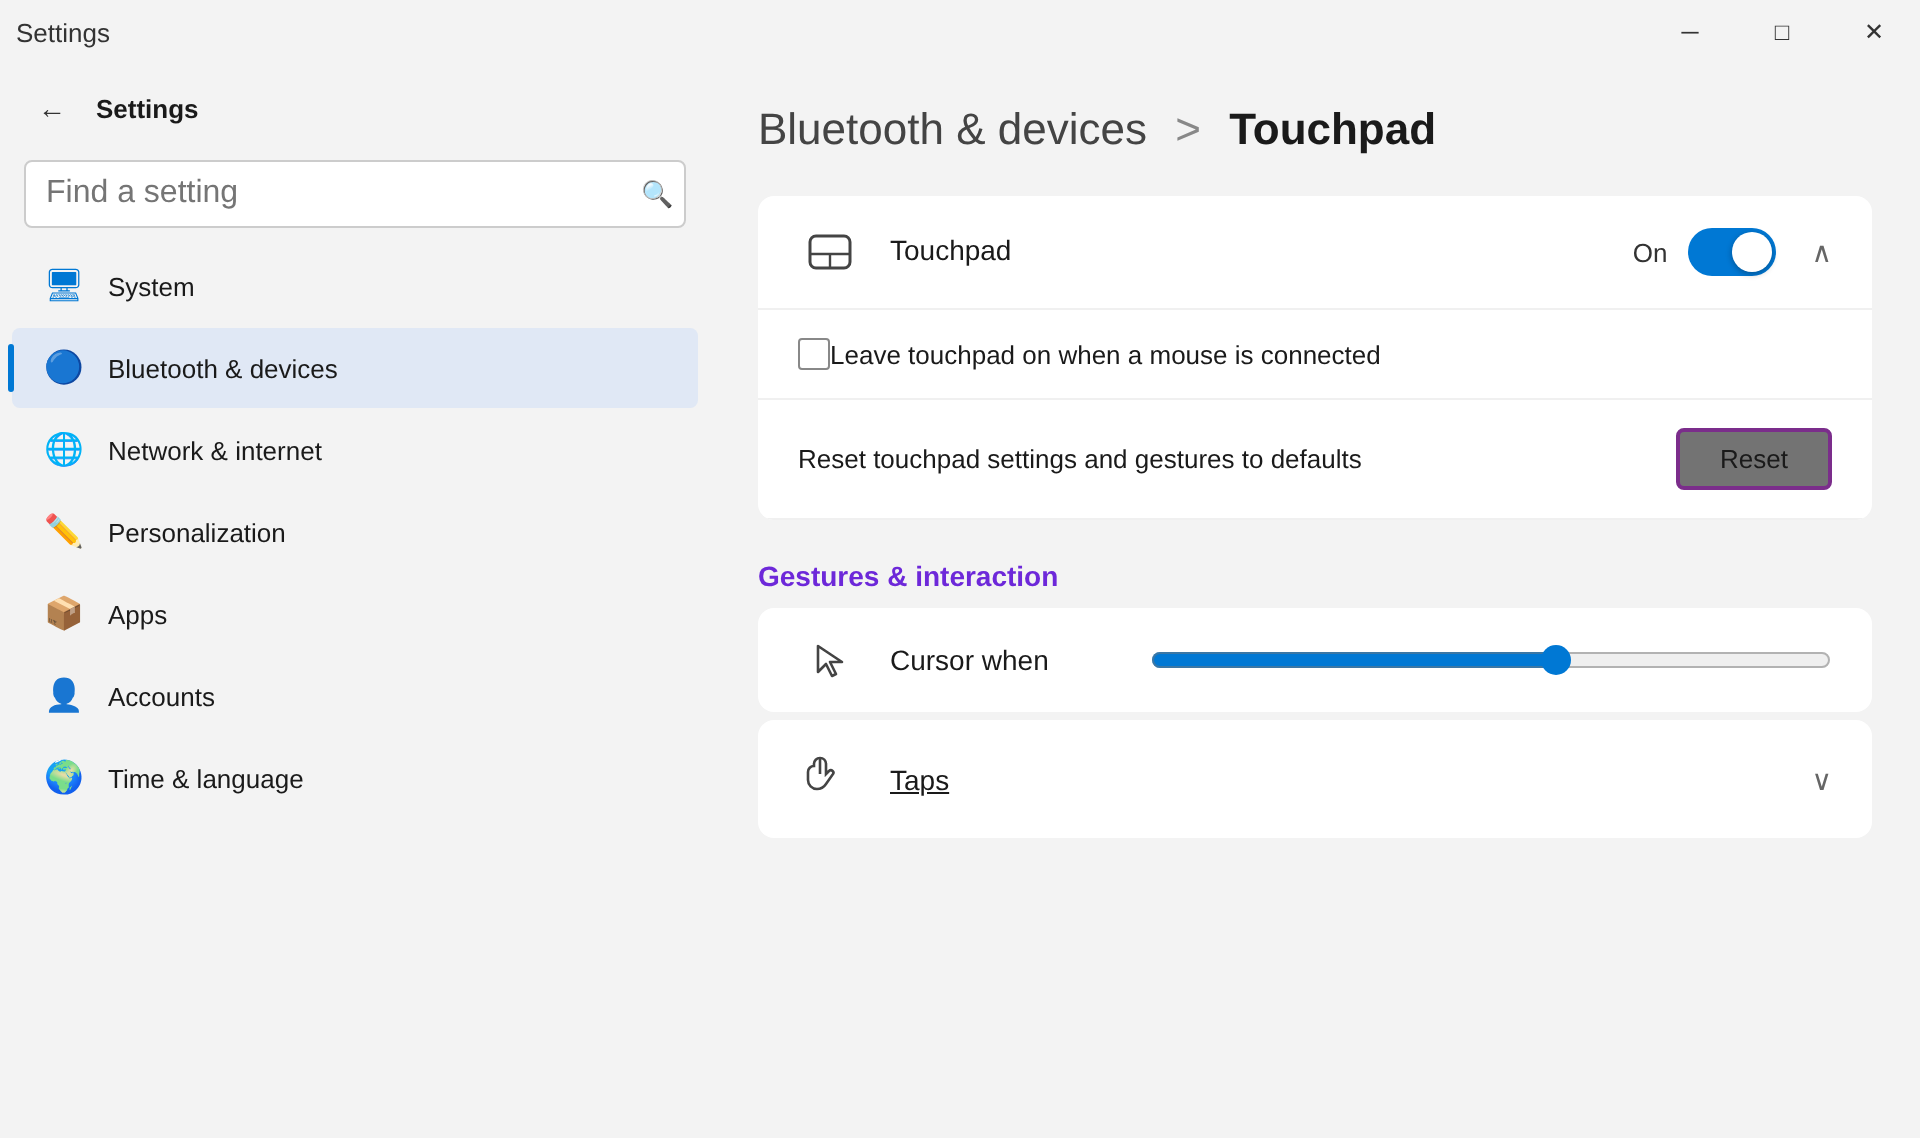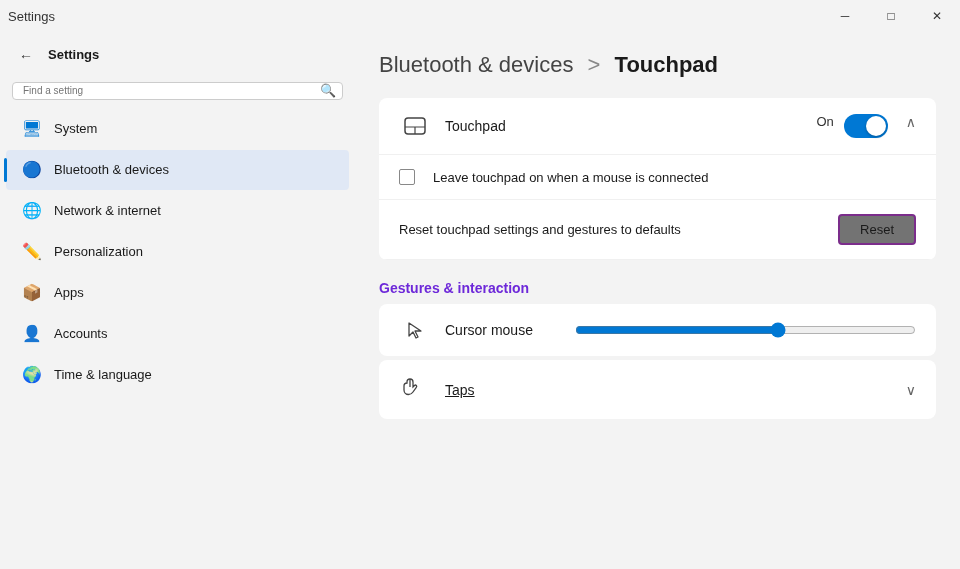--- a/index.html
+++ b/index.html
@@ -83,25 +83,25 @@
       font-size: 13px;
       font-weight: 600;
       color: #1a1a1a;
     }
     .search-box {
       margin: 4px 12px 8px 12px;
       position: relative;
     }
     .search-input {
       width: 100%;
-      height: 18px;
+      height: 34px;
       border: 1px solid #ccc;
       border-radius: 4px;
       padding: 0 32px 0 10px;
-      font-size: 10px;
+      font-size: 16px;
       background: white;
       color: #555;
       outline: none;
     }
     .search-icon-btn {
       position: absolute;
       right: 6px;
       top: 50%;
       transform: translateY(-50%);
       border: none;
@@ -204,21 +204,21 @@
     .setting-info {
       flex: 1;
     }
     .setting-label {
       font-size: 14px;
       color: #1a1a1a;
       font-weight: 400;
     }
     .setting-control {
       display: flex;
-      align-items: flex-start;
+      align-items: center;
       gap: 10px;
     }
     .toggle-label {
       font-size: 13px;
       color: #333;
     }
     
     .toggle {
       width: 44px;
       height: 24px;
@@ -245,21 +245,21 @@
       cursor: pointer;
       margin-left: 8px;
     }
 
     
     .checkbox-row {
       display: flex;
       align-items: center;
       padding: 14px 20px;
       border-bottom: 1px solid #f0f0f0;
-      gap: 18px;
+      gap: 0;
     }
     .checkbox-box {
       width: 16px;
       height: 16px;
       border: 1.5px solid #888;
       border-radius: 2px;
       flex-shrink: 0;
       background: white;
     }
     .checkbox-label {
@@ -462,21 +462,21 @@
 
     <div class="section-title">Gestures &amp; interaction</div>
 
     <div class="settings-section">
       <div class="slider-row">
         <div class="slider-icon">
           <svg width="20" height="20" viewBox="0 0 20 20" fill="none" xmlns="http://www.w3.org/2000/svg">
             <path d="M4 3 L4 16 L8 12 L11 18 L13 17 L10 11 L16 11 Z" stroke="#444" stroke-width="1.3" fill="none" stroke-linejoin="round"></path>
           </svg>
         </div>
-        <span class="slider-label">Cursor mouse</span>
+        <span class="slider-label">Cursor when</span>
         <div class="slider-container">
           <input type="range" min="0" max="100" value="60" style="width: 100%; accent-color: rgb(0, 120, 212);">
         </div>
       </div>
     </div>
 
     <div class="taps-row">
       <div class="taps-icon">
         <svg width="22" height="22" viewBox="0 0 22 22" fill="none" xmlns="http://www.w3.org/2000/svg">
           <path d="M8 6 C8 4.3 9.3 3 11 3 C12.7 3 14 4.3 14 6 L14 11 L15.5 9.5 C16 9 16.8 9 17.3 9.5 C17.8 10 17.8 10.8 17.3 11.3 L14 16 C13 17.5 11.5 18.5 9.5 18.5 C7 18.5 5 16.5 5 14 L5 10 C5 8.3 6.3 7 8 7 Z" stroke="#444" stroke-width="1.3" fill="none"></path>

